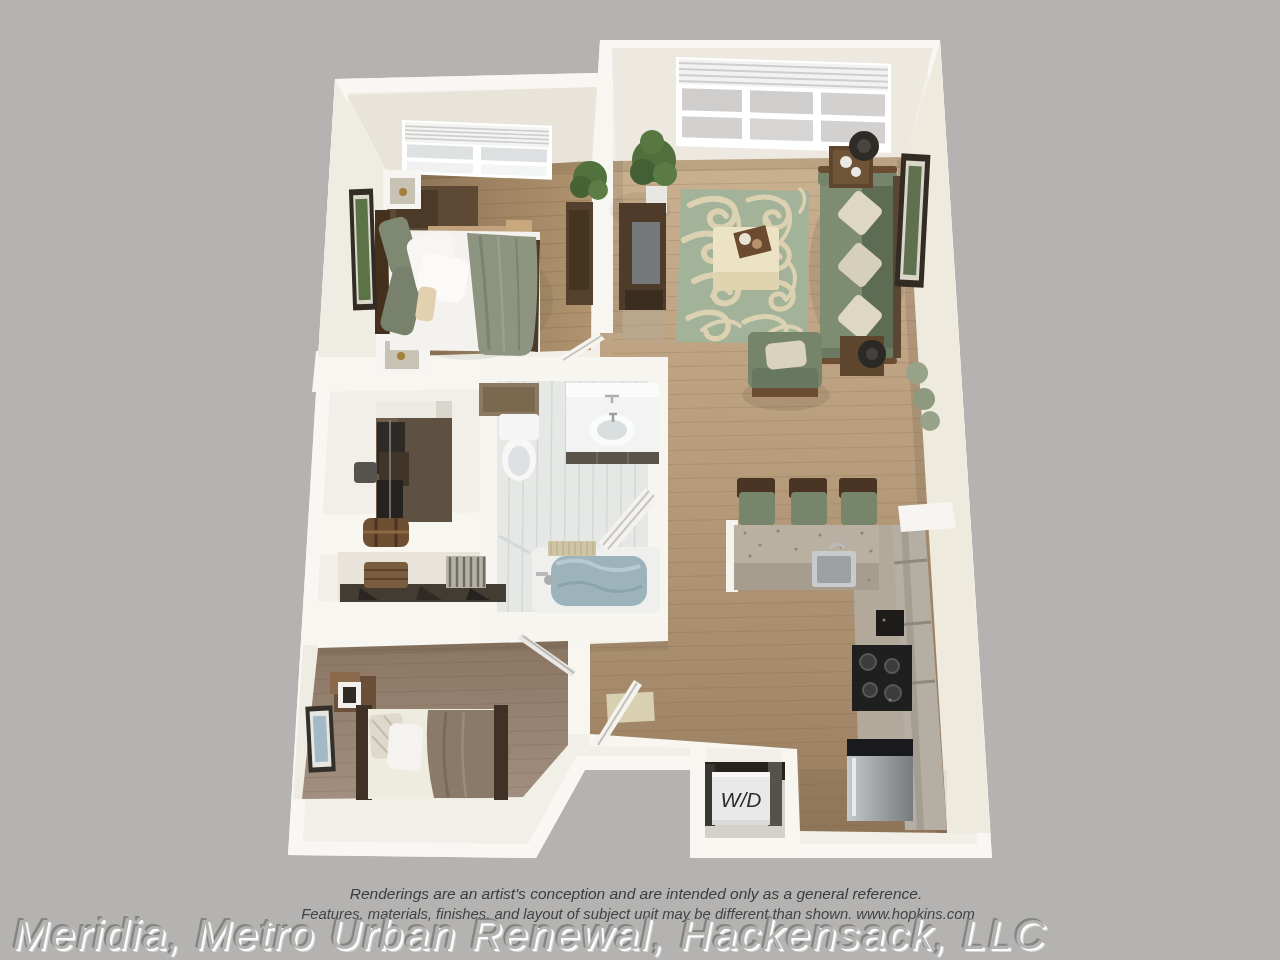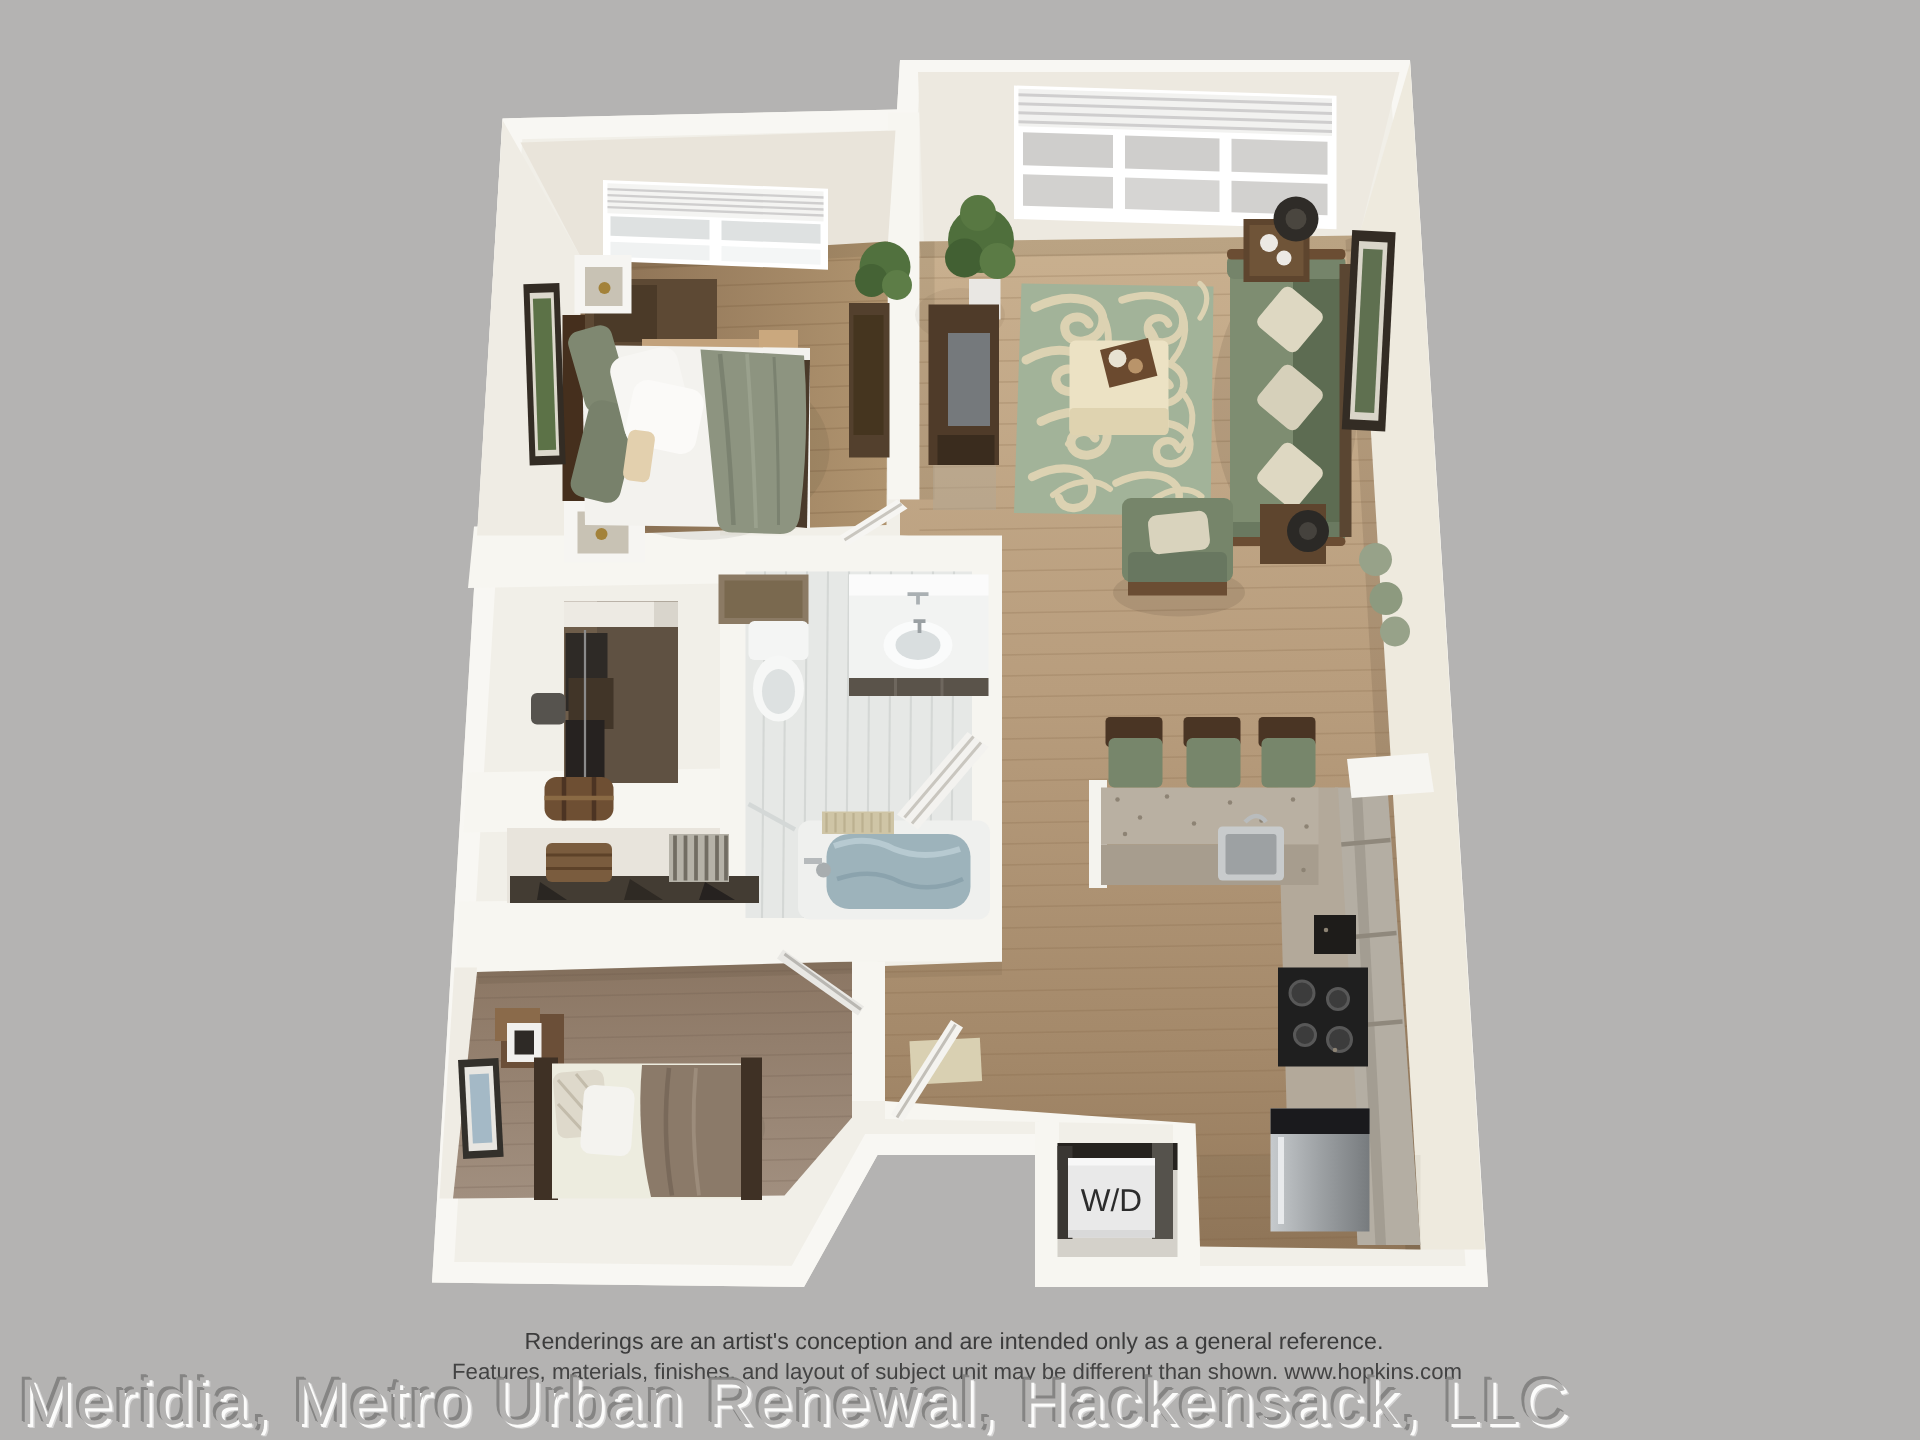--- a/index.html
+++ b/index.html
@@ -1,16 +1,16 @@
 <!DOCTYPE html>
 <html><head>
 <meta charset="utf-8">
 <style>
   html,body{margin:0;padding:0;background:#b4b3b2;}
-  .stage{position:relative;width:1280px;height:960px;overflow:hidden;background:#b4b3b2;font-family:"Liberation Sans", sans-serif;}
+  .stage{position:relative;width:1280px;height:960px;overflow:hidden;background:#b4b3b2;font-family:"Liberation Sans", sans-serif;font-style:italic;}
   svg{position:absolute;top:0;left:0;}
 </style>
 </head>
 <body>
 <div class="stage">
 <svg width="1280" height="960" viewBox="0 0 1280 960">
 <defs>
   <linearGradient id="fl1" x1="0" y1="0" x2="1" y2="0">
     <stop offset="0" stop-color="#8a6f53"></stop>
           <stop offset="1" stop-color="#b0946f"></stop>

